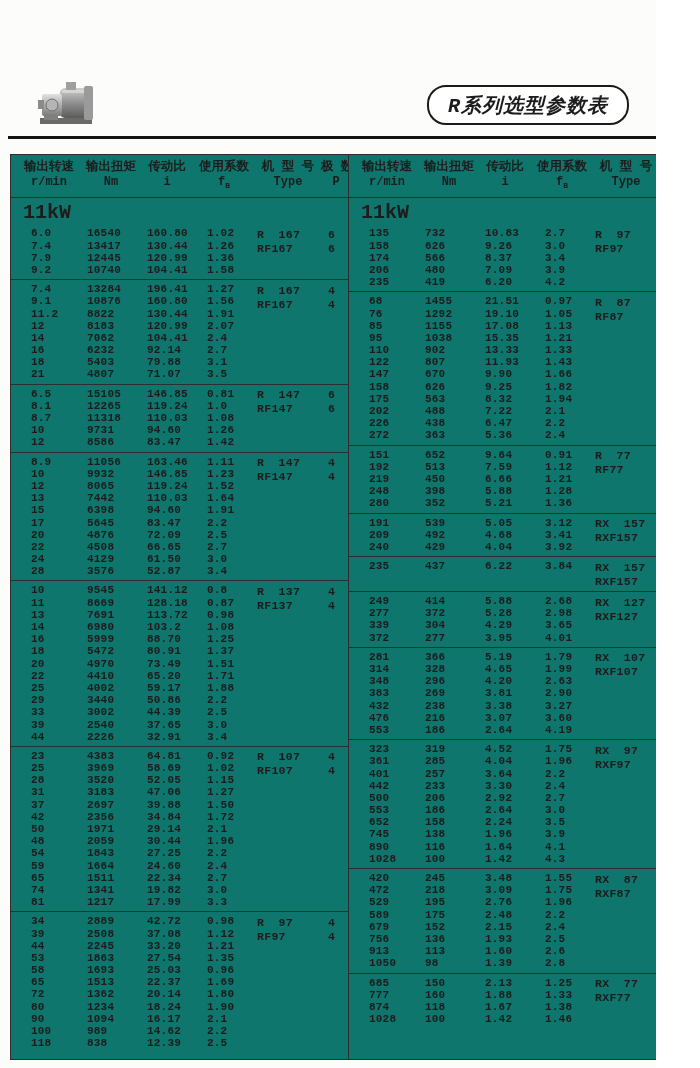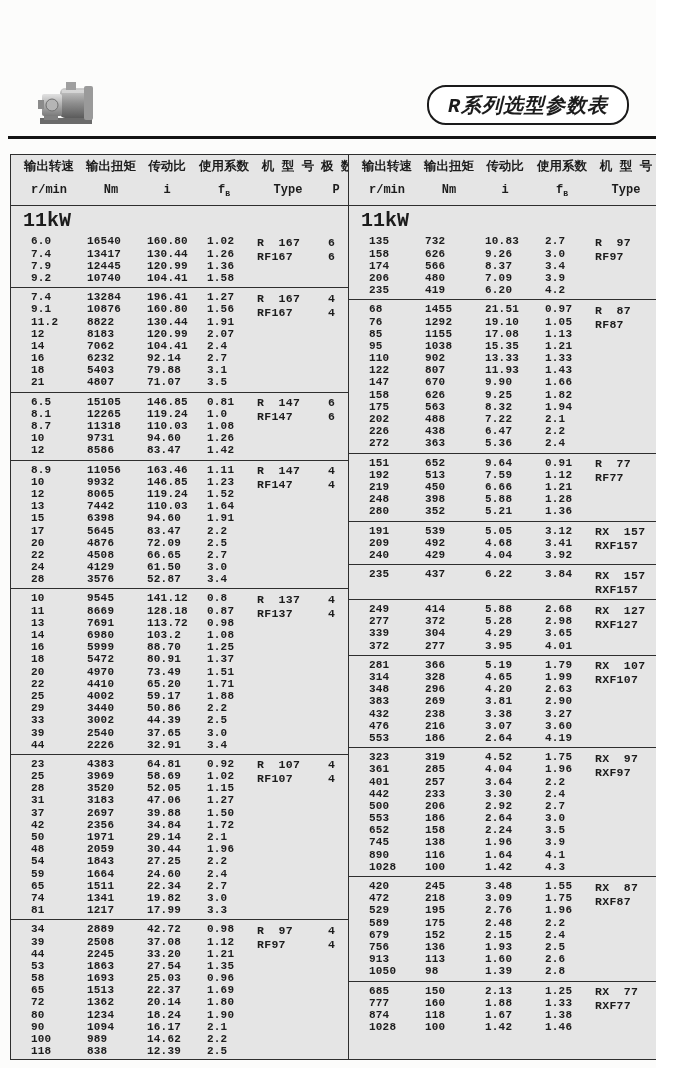--- a/index.html
+++ b/index.html
@@ -15,34 +15,34 @@
     position:absolute; left:427px; top:85px; width:198px; height:36px;
     border:2px solid #1a1a1a; border-radius:19px; background:#fff;
     display:flex; align-items:center; justify-content:center;
     font-style:italic; font-weight:bold; font-size:20px; letter-spacing:1px;
   }
   .top-rule { position:absolute; left:8px; top:136px; width:684px; height:3px; background:#141414; }
 
   
   .tablebox {
     position:absolute; left:10px; top:154px; width:678px; height:906px;
-    border:1.5px solid #2e2e2e; background:#e5e5e5;
+    border:1.5px solid #2e2e2e; background:#0f766e;
     display:flex; box-sizing:border-box;
   }
   .half { width:50%; box-sizing:border-box; display:flex; flex-direction:column; overflow:hidden; }
   .half.left { border-right:1.5px solid #2e2e2e; }
 
   .thead {
     border-bottom:1.5px solid #2e2e2e;
     display:grid; grid-template-columns:64px 60px 52px 62px 66px 30px;
     padding:5px 0 4px 6px; row-gap:1px;
   }
   .hcell { text-align:center; }
   .hcell .cn { font-weight:bold; font-size:12.5px; line-height:15px; white-space:nowrap; }
-  .hcell .unit { font-weight:bold; font-size:12px; line-height:14px;margin-top:8px; }
+  .hcell .unit { font-weight:bold; font-size:12px; line-height:14px; }
   .hcell sub { font-size:8px; font-weight:bold; }
 
   .power { font-weight:bold; font-size:20px; padding:6px 0 2px 12px; line-height:18px; }
 
   .sections { display:flex; flex-direction:column; }
   .section { display:flex; align-items:flex-start; padding:3px 0; }
   .section + .section { border-top:1.5px solid #2e2e2e; }
 
   .rows { width:246px; }
   .row { display:flex; padding-left:20px; height:12.2px; line-height:12.3px; }

